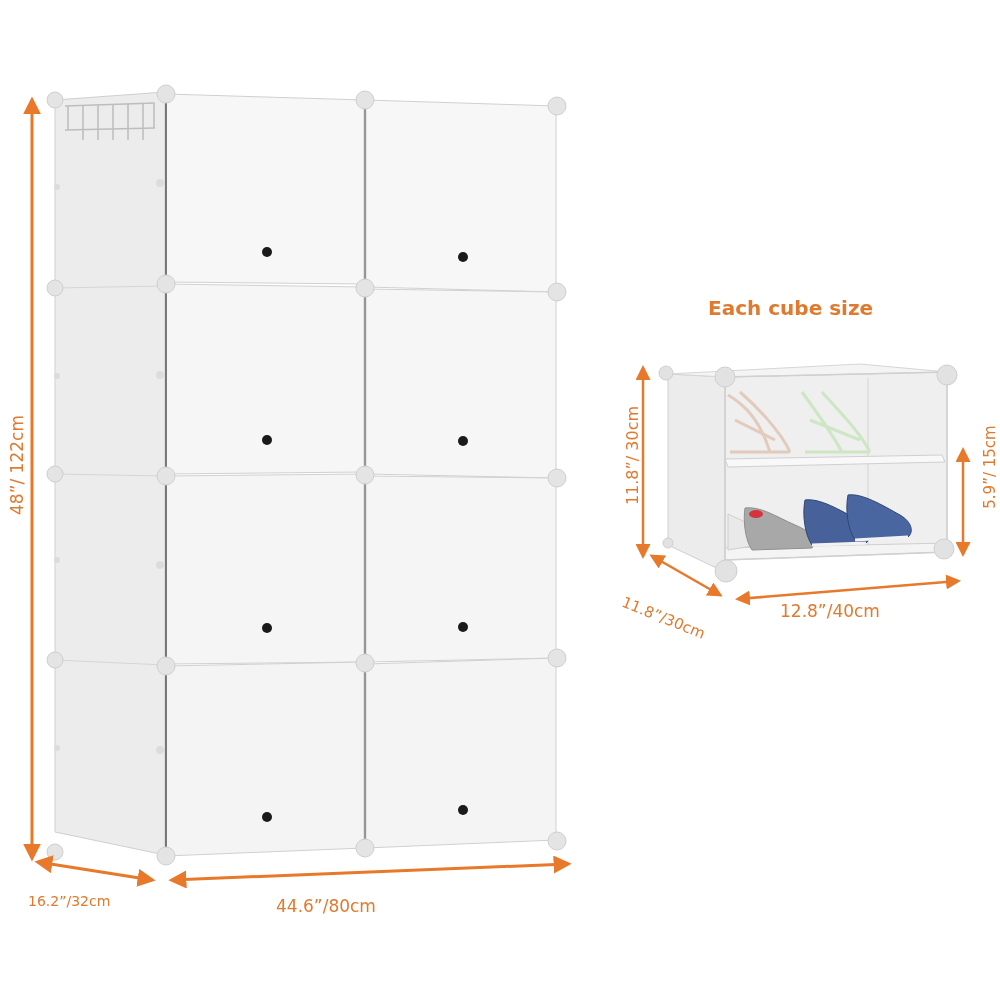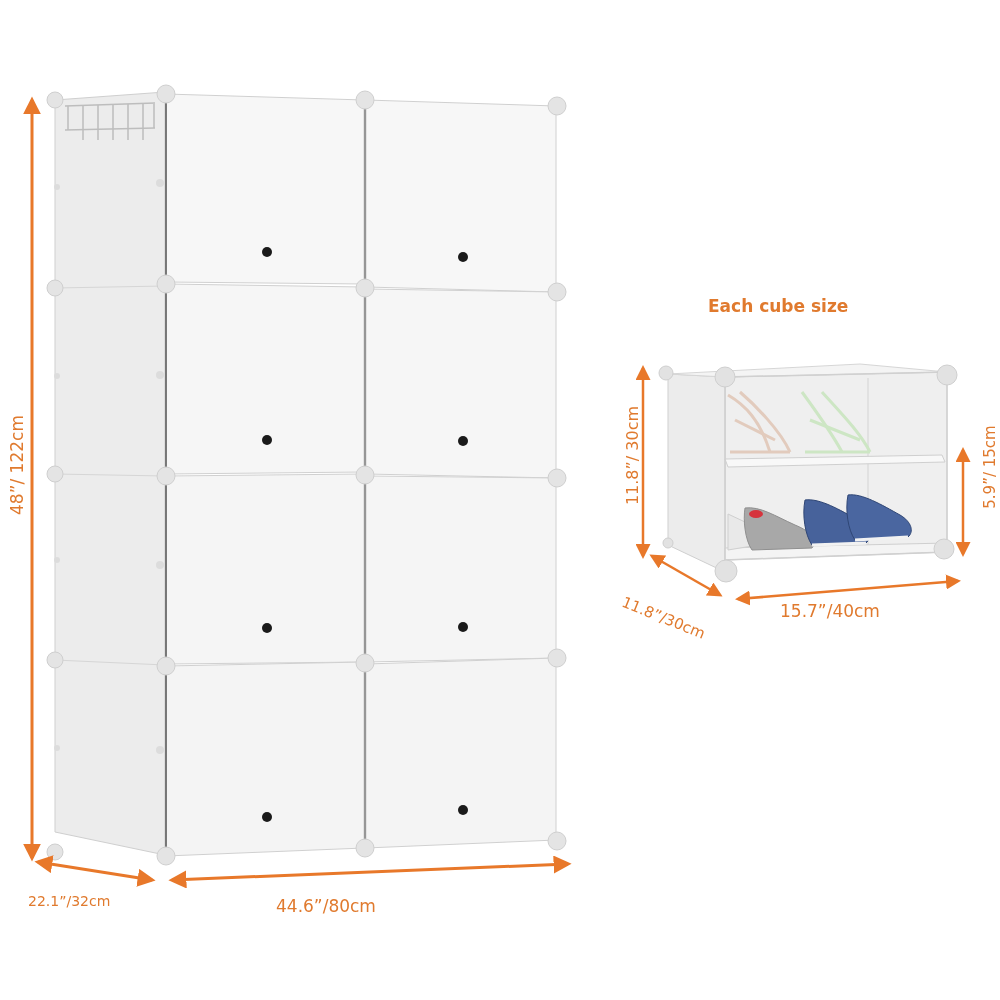--- a/index.html
+++ b/index.html
@@ -167,25 +167,25 @@
       <line x1="643" y1="556" x2="643" y2="368" marker-start="url(#ah)" marker-end="url(#ah)"></line>
       <line x1="963" y1="554" x2="963" y2="450" marker-start="url(#ah)" marker-end="url(#ah)"></line>
       <line x1="652" y1="556" x2="720" y2="595" marker-start="url(#ah)" marker-end="url(#ah)"></line>
       <line x1="738" y1="599" x2="958" y2="581" marker-start="url(#ah)" marker-end="url(#ah)"></line>
     </g>
   </g>
 </svg>
 
 <div class="dim-label" style="left:-48px; top:455px; width:130px; text-align:center; font-size:17px; transform: rotate(-90deg);">48”/ 122cm</div>
 
-<div class="dim-label" style="left:28px; top:893px; font-size:14px;">22.1”/32cm</div>
+<div class="dim-label" style="left:28px; top:893px; font-size:14px;">16.2”/32cm</div>
 
 <div class="dim-label" style="left:276px; top:896px; font-size:17px;">44.6”/80cm</div>
 
-<div class="dim-label" style="left:708px; top:296px; font-size:17px; font-weight:bold;">Each cube size</div>
+<div class="dim-label" style="left:708px; top:296px; font-size:20px; font-weight:bold;">Each cube size</div>
 
 <div class="dim-label" style="left:572px; top:446px; width:120px; text-align:center; font-size:16px; transform: rotate(-90deg);">11.8”/ 30cm</div>
 
 <div class="dim-label" style="left:935px; top:458px; width:110px; text-align:center; font-size:15px; transform: rotate(-90deg);">5.9”/ 15cm</div>
 
 <div class="dim-label" style="left:626px; top:593px; font-size:15px; transform: rotate(22deg); transform-origin: left top;">11.8”/30cm</div>
 
-<div class="dim-label" style="left:780px; top:601px; font-size:17px;">15.7”/40cm</div>
+<div class="dim-label" style="left:780px; top:601px; font-size:17px;">12.8”/40cm</div>
 
 </body></html>

